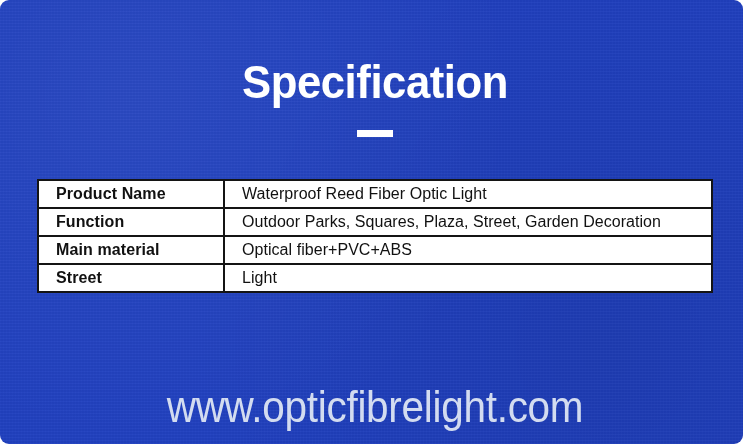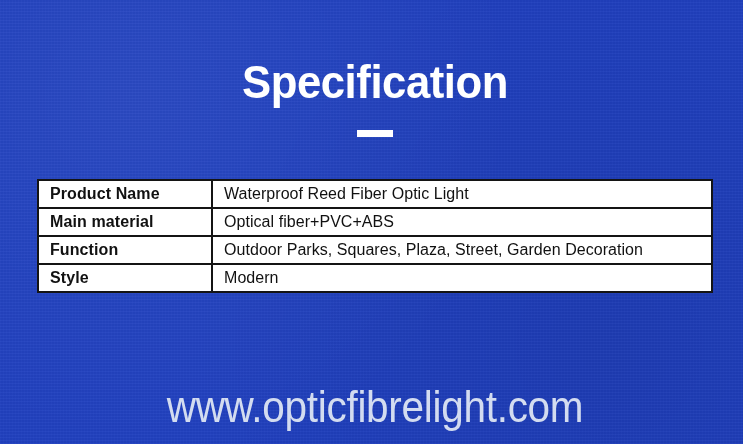--- a/index.html
+++ b/index.html
@@ -14,20 +14,21 @@
   }
   #banner {
     position: relative;
     width: 743px;
     height: 444px;
     background-color: #2040bf;
     background-image:
       radial-gradient(circle at 18% 22%, rgba(255,255,255,0.05) 0%, rgba(255,255,255,0) 55%),
       radial-gradient(circle at 82% 78%, rgba(0,0,0,0.07) 0%, rgba(0,0,0,0) 60%);
     overflow: hidden;
+    border-radius: 9px;
   }
   
   #noise {
     position: absolute;
     inset: 0;
     pointer-events: none;
     opacity: 0.055;
     background-image:
       repeating-linear-gradient(0deg, rgba(255,255,255,0.9) 0px, rgba(255,255,255,0) 1px, rgba(0,0,0,0.6) 2px, rgba(0,0,0,0) 3px),
       repeating-linear-gradient(90deg, rgba(255,255,255,0.7) 0px, rgba(255,255,255,0) 1px, rgba(0,0,0,0.5) 2px, rgba(0,0,0,0) 3px);
@@ -61,21 +62,21 @@
     left: 37px;
     top: 179px;
     width: 676px;
     border-collapse: collapse;
     background: #ffffff;
     table-layout: fixed;
   }
   #spec-table td {
     border: 2px solid #141414;
     height: 26px;
-    padding: 0 11px;
+    padding: 0 17px;
     font-size: 16px;
     line-height: 26px;
     color: #111111;
     white-space: nowrap;
     overflow: hidden;
     background: #ffffff;
     font-family: "Liberation Sans", sans-serif;
   }
   #spec-table td.label {
     width: 150px;
@@ -114,29 +115,29 @@
 
   <div id="title-rule"></div>
 
   <table id="spec-table">
     <tbody>
       <tr>
         <td class="label">Product Name</td>
         <td class="value">Waterproof Reed Fiber Optic Light</td>
       </tr>
       <tr>
+        <td class="label">Function</td>
+        <td class="value">Outdoor Parks, Squares, Plaza, Street, Garden Decoration</td>
+      </tr>
+      <tr>
         <td class="label">Main material</td>
         <td class="value">Optical fiber+PVC+ABS</td>
       </tr>
       <tr>
-        <td class="label">Function</td>
-        <td class="value">Outdoor Parks, Squares, Plaza, Street, Garden Decoration</td>
-      </tr>
-      <tr>
-        <td class="label">Style</td>
-        <td class="value">Modern</td>
+        <td class="label">Street</td>
+        <td class="value">Light</td>
       </tr>
     </tbody>
   </table>
 
   <div id="footer-url">www.opticfibrelight.com</div>
 
 </div>
 
 </body></html>

